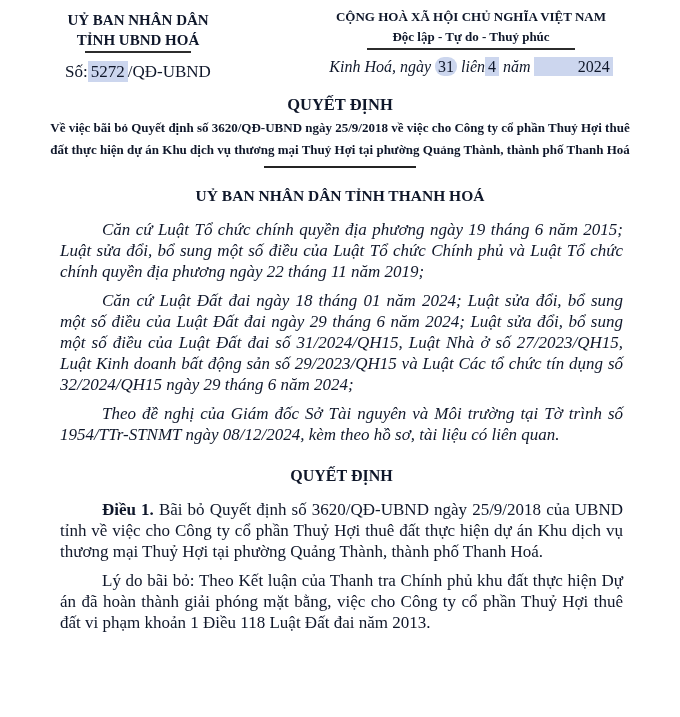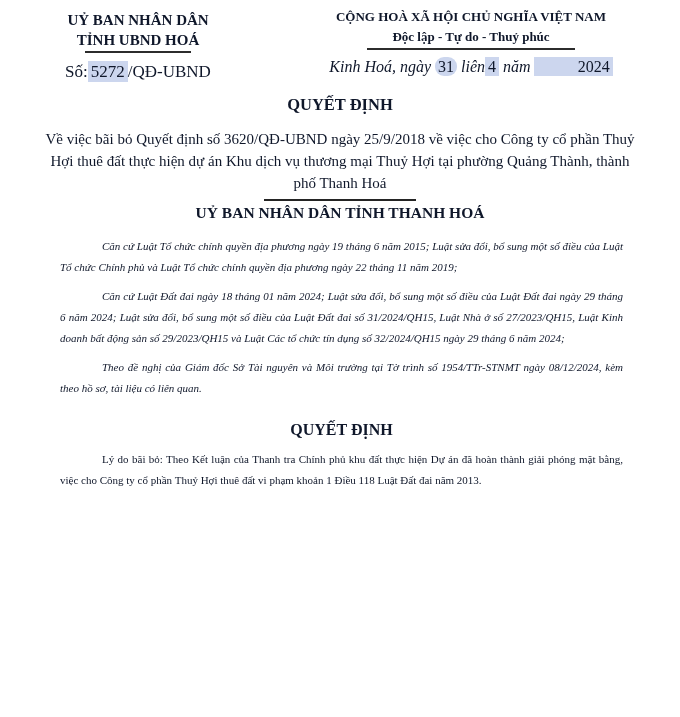--- a/index.html
+++ b/index.html
@@ -30,35 +30,35 @@
     background: var(--hl, #ccd6ee);
     font-style: normal;
     padding: 1px 3px;
   }
   .hl-day { margin-left: 4px; border-radius: 9px; }
   .hl-year { margin-left: 3px; padding-left: 44px; }
   
   .title-block { text-align: center; margin-top: 12px; }
   .title-main { font-weight: bold; font-size: 16.5px; line-height: 22px; }
   .title-sub {
-    font-weight: normal;
-    font-size: 15px;
+    font-weight: bold;
+    font-size: 13px;
     line-height: 22px;
     max-width: 592px;
-    margin: 12px auto 0;
+    margin: 1px auto 0;
   }
   .title-rule { width: 152px; height: 2px; background: #242424; margin: 5px auto 0; }
   
   .issuer {
     text-align: center; font-weight: bold; font-size: 15.5px;
-    line-height: 21px; margin-top: 1px;
+    line-height: 21px; margin-top: 17px;
   }
   .content { padding: 0 57px 0 60px; }
   .content p {
-    font-size: 11px;
+    font-size: 17px;
     line-height: 21px;
     text-align: justify;
     text-indent: 42px;
     margin: 8px 0 0;
   }
   p.recital { font-style: italic; }
   p.first-recital { margin-top: 13px; }
   .decision-heading {
     text-align: center; font-weight: bold; font-size: 16px;
     line-height: 22px; margin-top: 20px;
@@ -94,17 +94,18 @@
 
   <div class="issuer">UỶ BAN NHÂN DÂN TỈNH THANH HOÁ</div>
 
   <div class="content">
     <p class="recital first-recital">Căn cứ Luật Tổ chức chính quyền địa phương ngày 19 tháng 6 năm 2015; Luật sửa đổi, bổ sung một số điều của Luật Tổ chức Chính phủ và Luật Tổ chức chính quyền địa phương ngày 22 tháng 11 năm 2019;</p>
     <p class="recital">Căn cứ Luật Đất đai ngày 18 tháng 01 năm 2024; Luật sửa đổi, bổ sung một số điều của Luật Đất đai ngày 29 tháng 6 năm 2024; Luật sửa đổi, bổ sung một số điều của Luật Đất đai số 31/2024/QH15, Luật Nhà ở số 27/2023/QH15, Luật Kinh doanh bất động sản số 29/2023/QH15 và Luật Các tổ chức tín dụng số 32/2024/QH15 ngày 29 tháng 6 năm 2024;</p>
     <p class="recital">Theo đề nghị của Giám đốc Sở Tài nguyên và Môi trường tại Tờ trình số 1954/TTr-STNMT ngày 08/12/2024, kèm theo hồ sơ, tài liệu có liên quan.</p>
 
     <div class="decision-heading">QUYẾT ĐỊNH</div>
 
+    <p class="article"><span class="article-label">Điều 1.</span><span> Bãi bỏ Quyết định số 3620/QĐ-UBND ngày 25/9/2018 của UBND tỉnh về việc cho Công ty cổ phần Thuỷ Hợi thuê đất thực hiện dự án Khu dịch vụ thương mại Thuỷ Hợi tại phường Quảng Thành, thành phố Thanh Hoá.</span></p>
 
     <p>Lý do bãi bỏ: Theo Kết luận của Thanh tra Chính phủ khu đất thực hiện Dự án đã hoàn thành giải phóng mặt bằng, việc cho Công ty cổ phần Thuỷ Hợi thuê đất vi phạm khoản 1 Điều 118 Luật Đất đai năm 2013.</p>
   </div>
 
 </div>
 
 </body></html>

